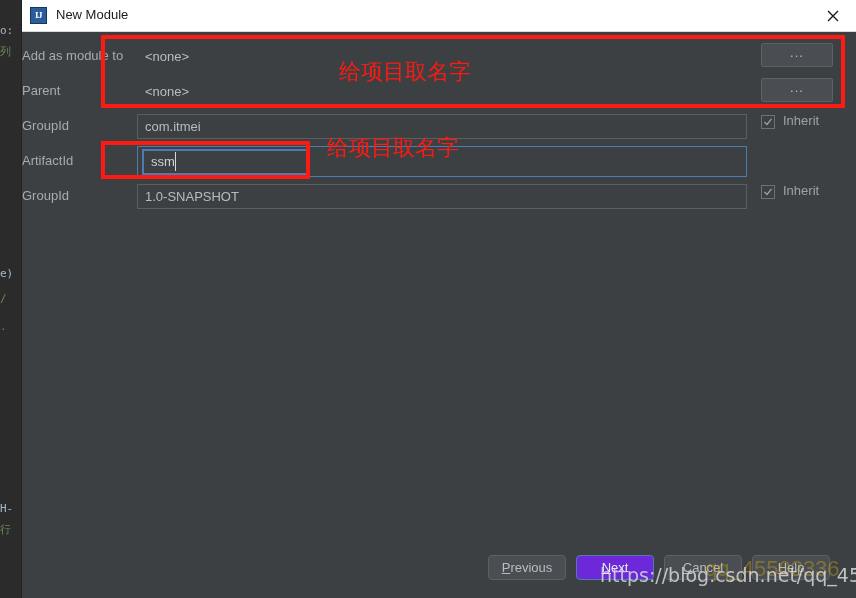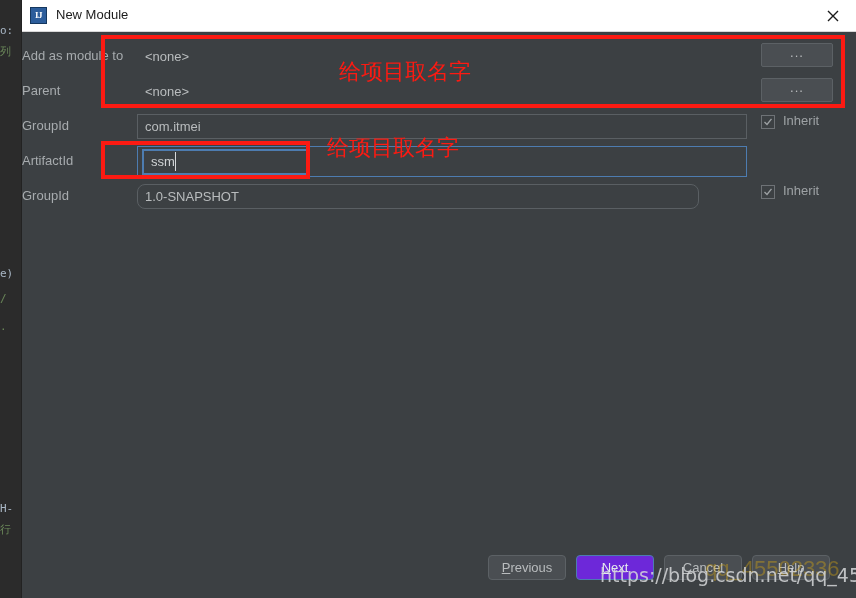--- a/index.html
+++ b/index.html
@@ -302,21 +302,21 @@
     <div class="form-row" style="top:113px;">
       <div class="row-label" style="left:0px;">ArtifactId</div>
     </div>
     <div id="artifact-row-highlight" style="left:115px;top:115px;width:610px;height:31px;"></div>
     <div id="artifact-input" style="left:120px;top:118px;width:166px;height:26px;">ssm</div>
     <div id="artifact-caret" style="left:153px;top:121px;height:19px;"></div>
 
     <div class="form-row" style="top:148px;">
       <div class="row-label" style="left:0px;">GroupId</div>
     </div>
-    <div class="textfield" style="left:115px;top:153px;width:562px;border-radius:8px;">1.0-SNAPSHOT</div>
+    <div class="textfield" style="left:115px;top:153px;width:610px;">1.0-SNAPSHOT</div>
     <div class="inherit-group" style="left:739px;top:154px;">
       <div class="inherit-box">
         <svg width="10" height="10" viewBox="0 0 10 10">
           <path d="M1.5 5 L4 7.5 L8.5 1.8" stroke="#9ea2a5" stroke-width="1.3" fill="none"></path>
         </svg>
       </div>
       <div class="inherit-label">Inherit</div>
     </div>
 
   </div>

